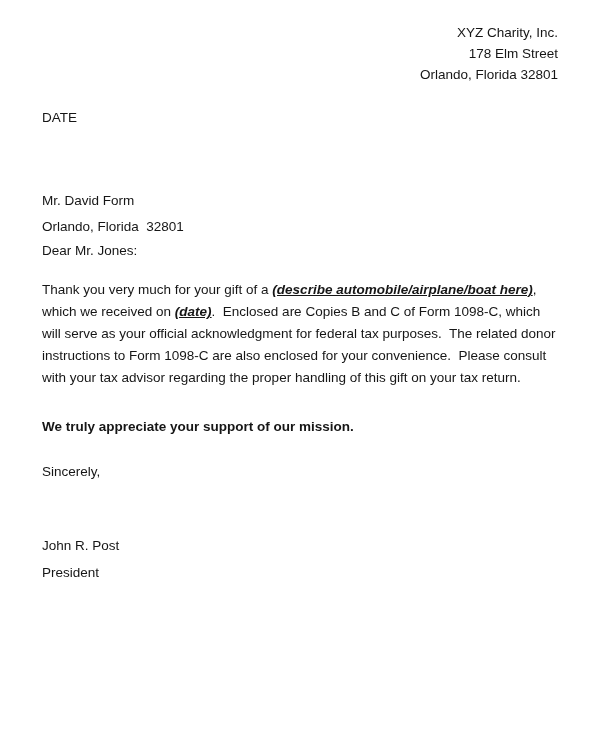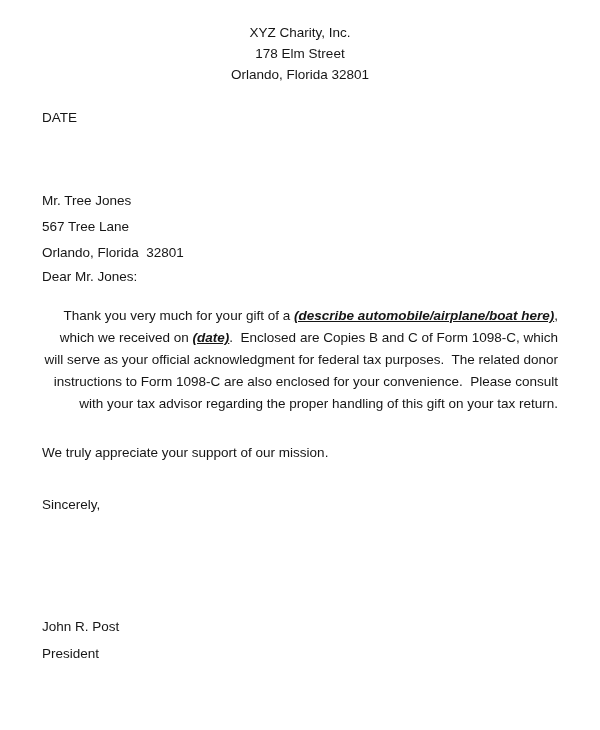--- a/index.html
+++ b/index.html
@@ -13,58 +13,59 @@
     height: 730px;
     background: #ffffff;
     box-sizing: border-box;
     padding: 22px 42px 0 42px;
     color: #161616;
     font-family: "Liberation Sans", "DejaVu Sans", sans-serif;
     font-size: 13.5px;
     overflow: hidden;
   }
   .letterhead {
-    text-align: center;
+    text-align: right;
     line-height: 21px;
   }
   .date {
     margin-top: 22px;
     line-height: 21px;
   }
   .recipient {
     margin-top: 60px;
     line-height: 26px;
   }
   .recipient div {
     white-space: pre-wrap;
   }
   .salutation {
     line-height: 22px;
   }
   .body-para {
     margin: 17px 0 0 0;
     line-height: 22px;
     white-space: pre-wrap;
-    text-align: right;
+    text-align: left;
   }
   .emph {
     font-style: italic;
     font-weight: bold;
     text-decoration: underline;
   }
   .body-para2 {
     margin: 27px 0 0 0;
     line-height: 22px;
+    font-weight: bold;
   }
   .valediction {
-    margin-top: 30px;
+    margin-top: 23px;
     line-height: 22px;
   }
   .sig-name {
-    margin-top: 100px;
+    margin-top: 52px;
     line-height: 22px;
   }
   .sig-title {
     margin-top: 5px;
     line-height: 22px;
   }
 </style>
 </head>
 <body>
 
@@ -72,22 +73,21 @@
 
   <header class="letterhead">
     <div>XYZ Charity, Inc.</div>
     <div>178 Elm Street</div>
     <div>Orlando, Florida 32801</div>
   </header>
 
   <div class="date">DATE</div>
 
   <div class="recipient">
-    <div>Mr. Tree Jones</div>
-    <div>567 Tree Lane</div>
+    <div>Mr. David Form</div>
     <div>Orlando, Florida  32801</div>
   </div>
 
   <div class="salutation">Dear Mr. Jones:</div>
 
   <p class="body-para"><span>Thank you very much for your gift of a </span><span class="emph">(describe automobile/airplane/boat here)</span><span>, which we received on </span><span class="emph">(date)</span><span>.  Enclosed are Copies B and C of Form 1098-C, which will serve as your official acknowledgment for federal tax purposes.  The related donor instructions to Form 1098-C are also enclosed for your convenience.  Please consult with your tax advisor regarding the proper handling of this gift on your tax return.</span></p>
 
   <p class="body-para2">We truly appreciate your support of our mission.</p>
 
   <div class="valediction">Sincerely,</div>

